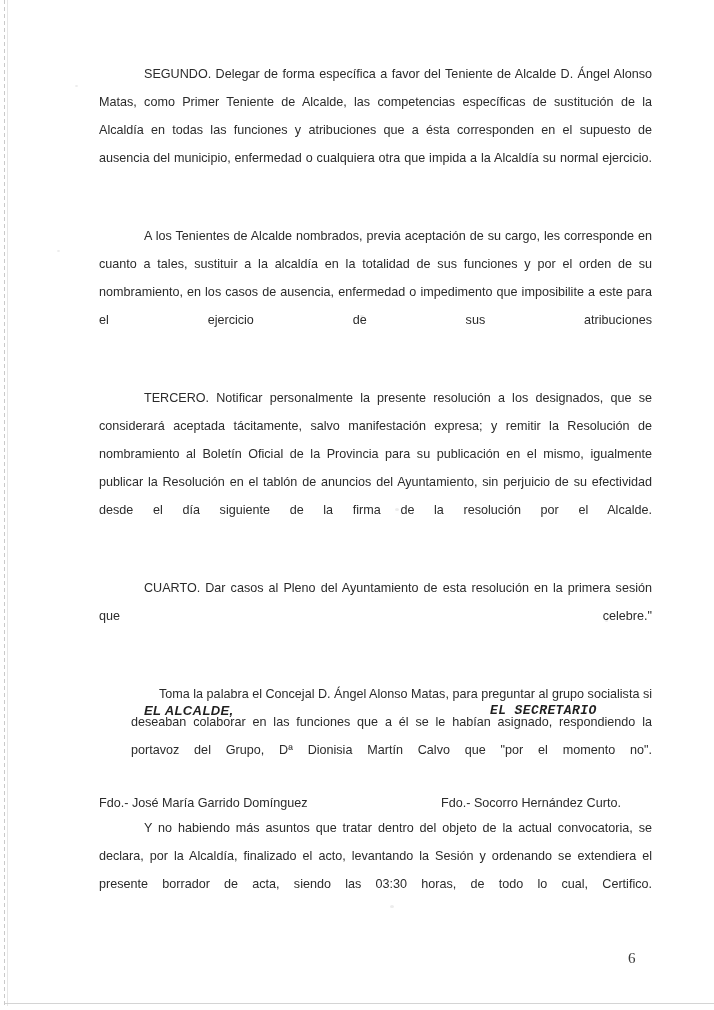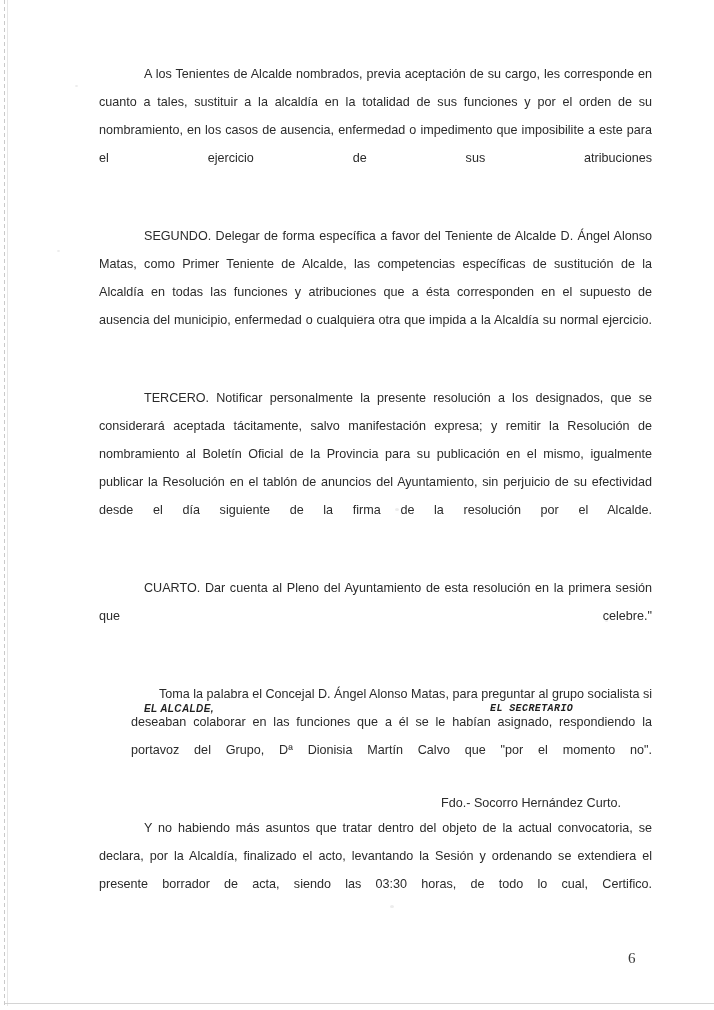--- a/index.html
+++ b/index.html
@@ -84,21 +84,21 @@
     position: absolute;
     left: 99px;
     top: 703px;
     width: 553px;
     height: 22px;
   }
   .sig-title {
     position: absolute;
     top: 0;
     color: #1f1f1f;
-    font-size: 10px;
+    font-size: 13px;
     font-weight: bold;
     font-style: italic;
     letter-spacing: .4px;
     white-space: nowrap;
   }
   .sig-title.alcalde { left: 45px; }
   .sig-title.secretario { left: 391px; font-family: Liberation Mono, monospace; }
 
   .fdo-row {
     position: absolute;
@@ -144,32 +144,33 @@
   <div class="scan-edge-bottom"></div>
 
   <div class="speck" style="left:75px; top:85px; width:3px; height:2px;"></div>
   <div class="speck" style="left:360px; top:315px; width:4px; height:2px;"></div>
   <div class="speck" style="left:395px; top:508px; width:4px; height:3px;"></div>
   <div class="speck" style="left:605px; top:620px; width:3px; height:2px;"></div>
   <div class="speck" style="left:390px; top:905px; width:4px; height:3px;"></div>
   <div class="speck" style="left:57px; top:250px; width:3px; height:2px;"></div>
 
   <div class="body-text">
+    <p>SEGUNDO. Delegar de forma específica a favor del Teniente de Alcalde D. Ángel Alonso Matas, como Primer Teniente de Alcalde, las competencias  específicas de sustitución de la Alcaldía en todas las funciones y atribuciones que a ésta corresponden en el supuesto de ausencia del municipio, enfermedad o cualquiera otra que impida a la Alcaldía su normal ejercicio.</p>
     <p>A los Tenientes de Alcalde nombrados, previa aceptación de su cargo, les corresponde en cuanto a tales, sustituir a la alcaldía en la totalidad de sus funciones y por el orden de su nombramiento, en los casos de ausencia, enfermedad o impedimento que imposibilite a este para el ejercicio de sus atribuciones</p>
-    <p>SEGUNDO. Delegar de forma específica a favor del Teniente de Alcalde D. Ángel Alonso Matas, como Primer Teniente de Alcalde, las competencias  específicas de sustitución de la Alcaldía en todas las funciones y atribuciones que a ésta corresponden en el supuesto de ausencia del municipio, enfermedad o cualquiera otra que impida a la Alcaldía su normal ejercicio.</p>
     <p>TERCERO. Notificar personalmente la presente resolución a los designados, que se considerará aceptada tácitamente, salvo manifestación expresa; y remitir la Resolución de nombramiento al Boletín Oficial de la Provincia para su publicación en el mismo, igualmente publicar la Resolución en el tablón de anuncios del Ayuntamiento, sin perjuicio de su efectividad desde el día siguiente de la firma de la resolución por el Alcalde.</p>
-    <p>CUARTO. Dar cuenta al Pleno del Ayuntamiento de esta resolución en la primera sesión que celebre."</p>
+    <p>CUARTO. Dar casos al Pleno del Ayuntamiento de esta resolución en la primera sesión que celebre."</p>
     <p class="indent-small">Toma la palabra el Concejal D. Ángel Alonso Matas, para preguntar al grupo socialista si deseaban colaborar en las funciones que a él se le habían asignado, respondiendo la portavoz del Grupo, Dª Dionisia Martín Calvo que "por el momento no".</p>
     <p>Y no habiendo más asuntos que tratar dentro del objeto de la actual convocatoria, se declara, por la Alcaldía, finalizado el acto, levantando la Sesión y ordenando se extendiera el presente borrador de acta, siendo las 03:30 horas, de todo lo cual, Certifico.</p>
   </div>
 
   <div class="signature-row">
     <div class="sig-title alcalde">EL ALCALDE,</div>
     <div class="sig-title secretario">EL SECRETARIO</div>
   </div>
 
   <div class="fdo-row">
+    <div class="fdo-name left">Fdo.- José María Garrido Domínguez</div>
     <div class="fdo-name right">Fdo.- Socorro Hernández Curto.</div>
   </div>
 
   <div class="page-number">6</div>
 
 </div>
 
 </body></html>

